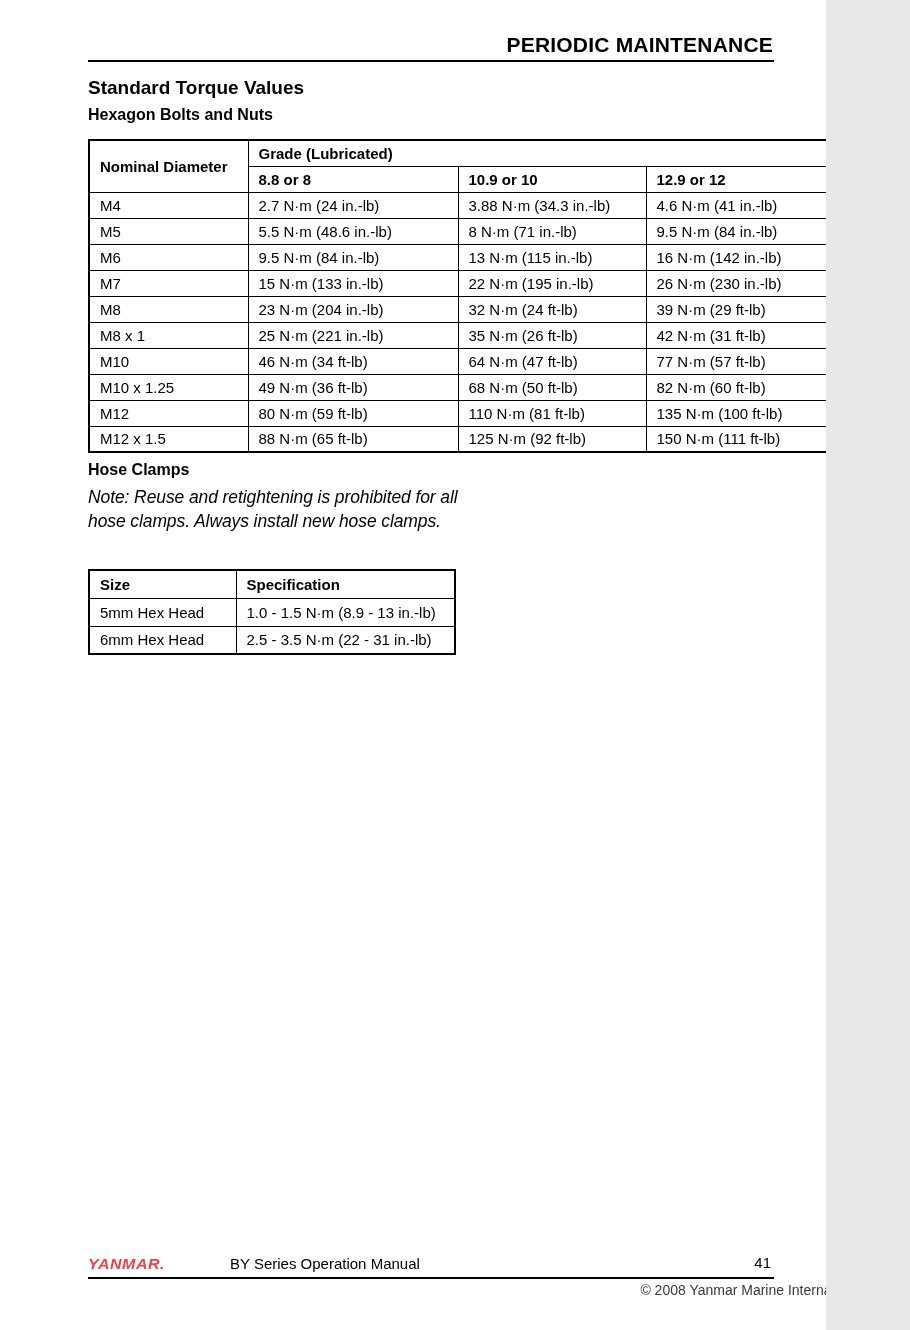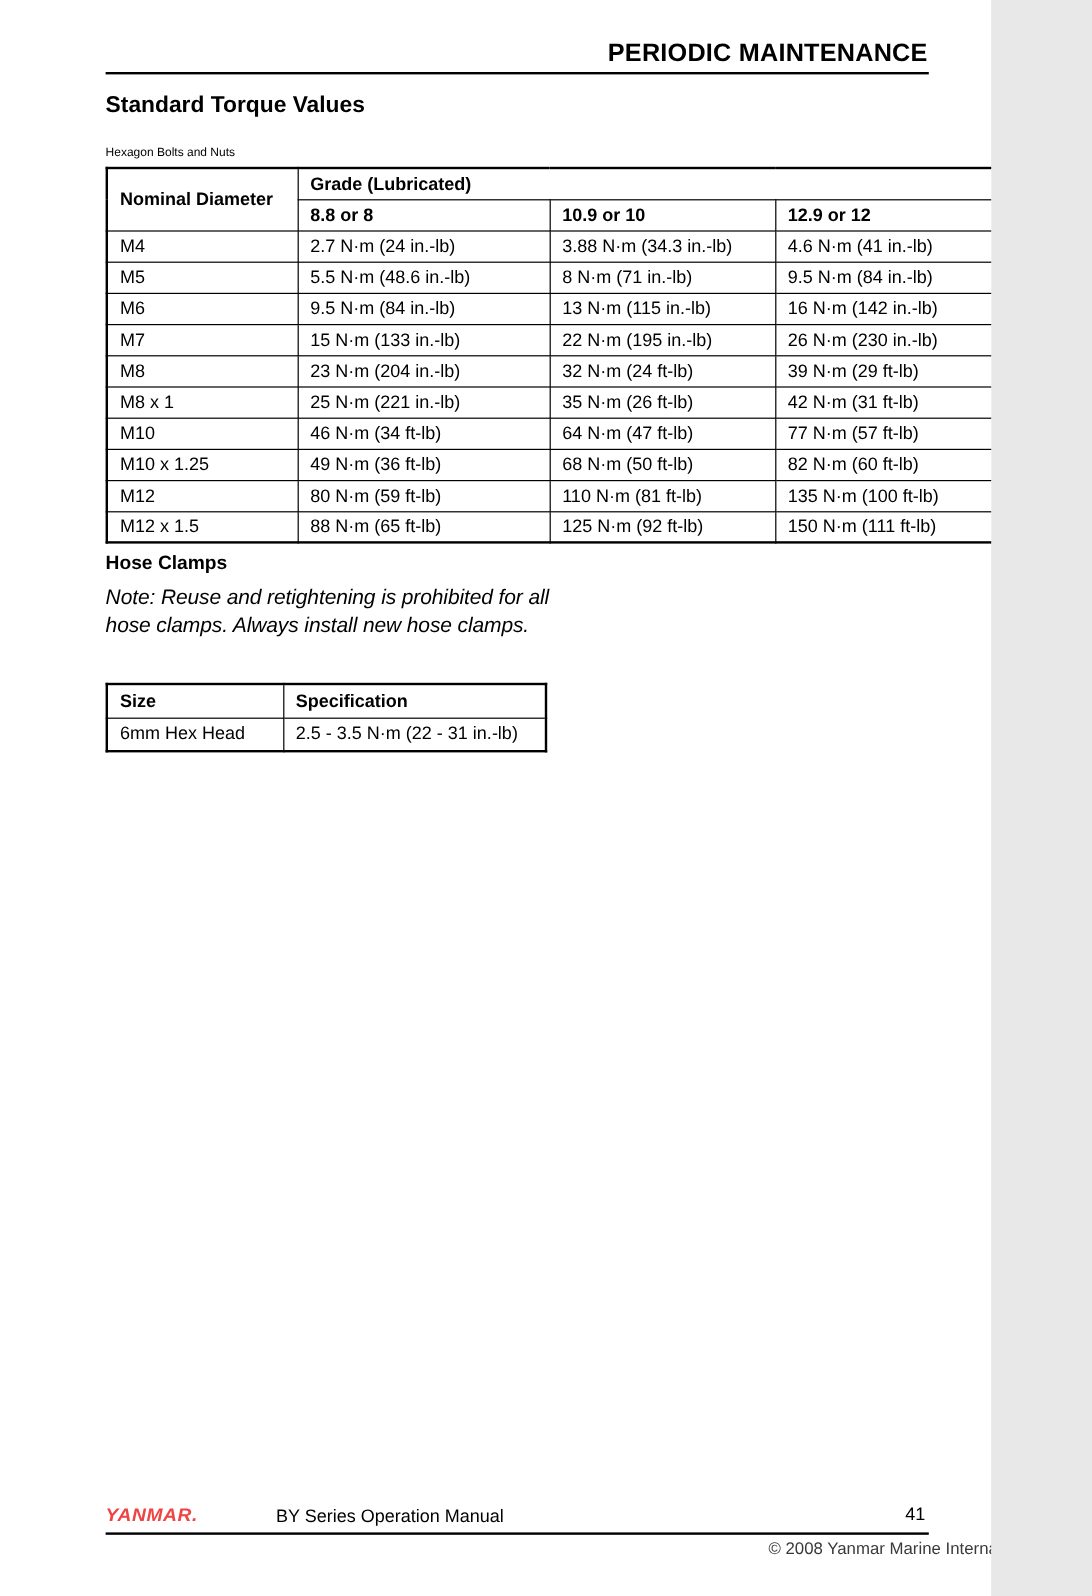--- a/index.html
+++ b/index.html
@@ -32,23 +32,23 @@
   .section-title {
     position: absolute;
     left: 88px;
     top: 77px;
     font-size: 19px;
     font-weight: bold;
   }
   .subsection-title {
     position: absolute;
     left: 88px;
-    top: 122px;
-    font-size: 10px;
-    font-weight: normal;
+    top: 106px;
+    font-size: 16px;
+    font-weight: bold;
   }
   table.doc-table {
     border-collapse: collapse;
     table-layout: fixed;
     background: #fff;
   }
   table.doc-table th, table.doc-table td {
     border: 1.6px solid #000;
     font-size: 15px;
     padding: 0 0 0 10px;
@@ -243,20 +243,24 @@
         <col class="col-spec">
     </colgroup>
     <thead>
       <tr>
         <th>Size</th>
         <th>Specification</th>
       </tr>
     </thead>
     <tbody>
         <tr>
+          <td>5mm Hex Head</td>
+          <td>1.0 - 1.5 N·m (8.9 - 13 in.-lb)</td>
+        </tr>
+        <tr>
           <td>6mm Hex Head</td>
           <td>2.5 - 3.5 N·m (22 - 31 in.-lb)</td>
         </tr>
       </tbody>
   </table>
 
   <div class="footer-logo">YANMAR.</div>
   <div class="footer-manual">BY Series Operation Manual</div>
   <div class="footer-page">41</div>
   <div class="footer-rule"></div>

